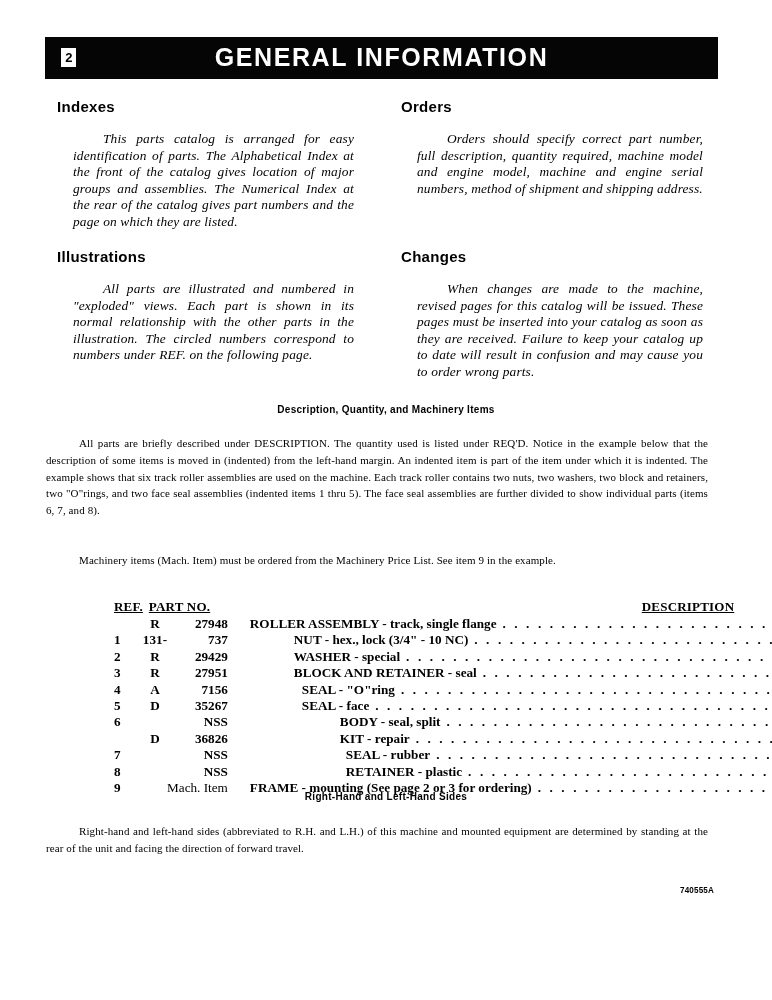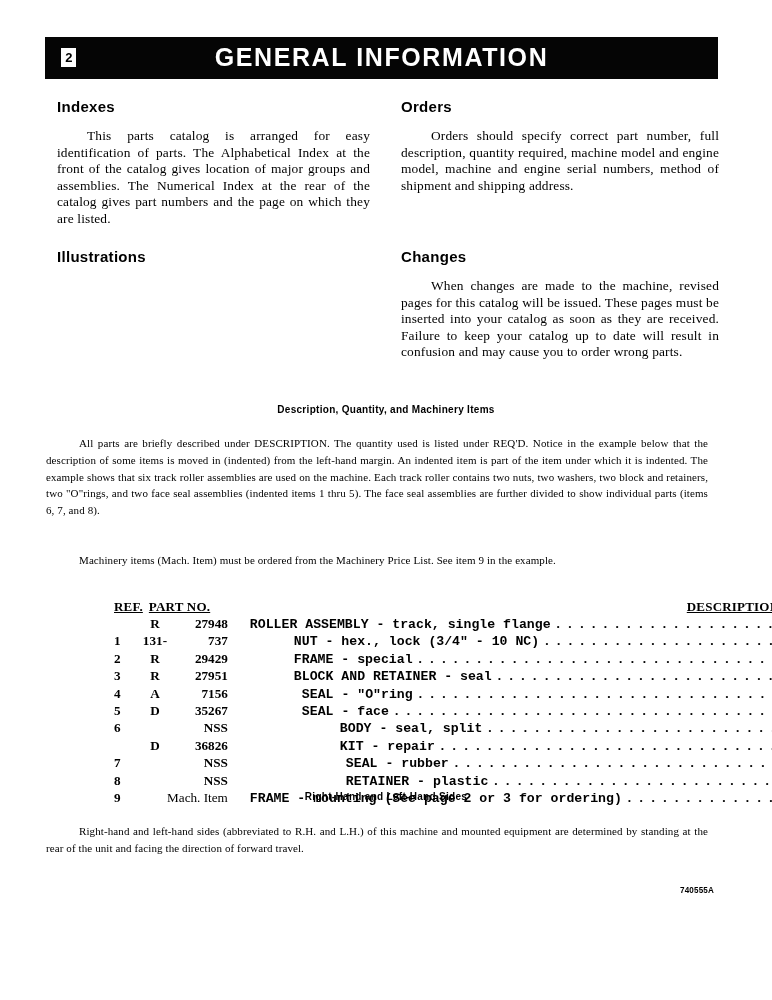--- a/index.html
+++ b/index.html
@@ -77,27 +77,28 @@
 
   h2.sub {
     margin: 0 0 13px 0;
     font-family: "Liberation Sans", sans-serif;
     font-weight: bold;
     font-size: 15px;
     letter-spacing: 0.3px;
   }
 
   p.body {
-    margin: 0;
+    margin: 16px;
     font-family: "Liberation Serif", serif;
     font-size: 13.4px;
     line-height: 16.6px;
     text-align: justify;
     text-indent: 30px;
     letter-spacing: 0.15px;
+    font-style: italic;
   }
 
   
   .section-head {
     position: absolute;
     left: 0;
     width: 772px;
     text-align: center;
     font-family: "Liberation Sans", sans-serif;
     font-weight: bold;
@@ -153,21 +154,21 @@
   .c-ref   { width: 26px;  text-align: left;  }
   .c-pref  { width: 30px;  text-align: center; }
   .c-pno   { width: 56px;  text-align: right; font-weight: bold; }
   .c-desc  { padding-left: 22px !important; position: relative; }
 
   th.c-ref  { text-align: left; }
   th.c-pno  { text-align: left; padding-left: 6px !important; font-weight: bold; margin-left: 32px; }
   th.c-desc { text-align: center; font-weight: bold; padding-left: 0 !important; }
 
   .row-ref, .row-pref { font-weight: bold; }
-  .bold { font-weight: bold; font-family: Liberation Mono, monospace; }
+  .bold { font-weight: bold; }
 
   
   .dline {
     display: flex;
     align-items: baseline;
     width: 100%;
   }
   .dtext { white-space: nowrap; }
   .leader {
     flex: 1 1 auto;
@@ -216,20 +217,21 @@
     <p class="body">This parts catalog is arranged for easy identification of parts. The Alphabetical Index at the front of the catalog gives location of major groups and assemblies. The Numerical Index at the rear of the catalog gives part numbers and the page on which they are listed.</p>
   </div>
 
   <div class="col-right row-1">
     <h2 class="sub">Orders</h2>
     <p class="body">Orders should specify correct part number, full description, quantity required, machine model and engine model, machine and engine serial numbers, method of shipment and shipping address.</p>
   </div>
 
   <div class="col-left row-2">
     <h2 class="sub">Illustrations</h2>
+    <p class="body">All parts are illustrated and numbered in "exploded" views. Each part is shown in its normal relationship with the other parts in the illustration. The circled numbers correspond to numbers under REF. on the following page.</p>
   </div>
 
   <div class="col-right row-2">
     <h2 class="sub">Changes</h2>
     <p class="body">When changes are made to the machine, revised pages for this catalog will be issued. These pages must be inserted into your catalog as soon as they are received. Failure to keep your catalog up to date will result in confusion and may cause you to order wrong parts.</p>
   </div>
 
   <div class="section-head" id="desc-head">Description, Quantity, and Machinery Items</div>
   <p class="wide" id="p-desc1">All parts are briefly described under DESCRIPTION. The quantity used is listed under REQ'D. Notice in the example below that the description of some items is moved in (indented) from the left-hand margin. An indented item is part of the item under which it is indented. The example shows that six track roller assemblies are used on the machine. Each track roller contains two nuts, two washers, two block and retainers, two "O"rings, and two face seal assemblies (indented items 1 thru 5). The face seal assemblies are further divided to show individual parts (items 6, 7, and 8).</p>
   <p class="wide" id="p-desc2">Machinery items (Mach. Item) must be ordered from the Machinery Price List. See item 9 in the example.</p>
@@ -265,21 +267,21 @@
               <span class="leader"></span>
             </div>
           </td>
         </tr>
         <tr>
           <td class="c-ref row-ref">2</td>
           <td class="c-pref row-pref">R</td>
           <td class="c-pno">29429</td>
           <td class="c-desc">
             <div class="dline ind2">
-              <span class="dtext bold">FRAME - special</span>
+              <span class="dtext bold">WASHER - special</span>
               <span class="leader"></span>
             </div>
           </td>
         </tr>
         <tr>
           <td class="c-ref row-ref">3</td>
           <td class="c-pref row-pref">R</td>
           <td class="c-pno">27951</td>
           <td class="c-desc">
             <div class="dline ind2">

